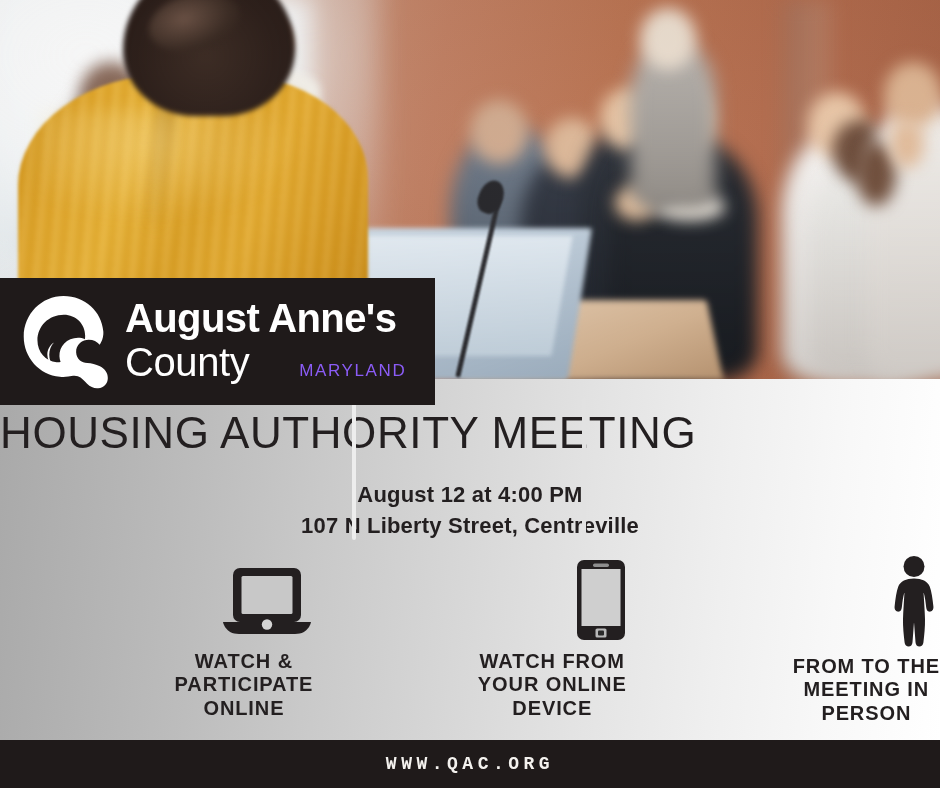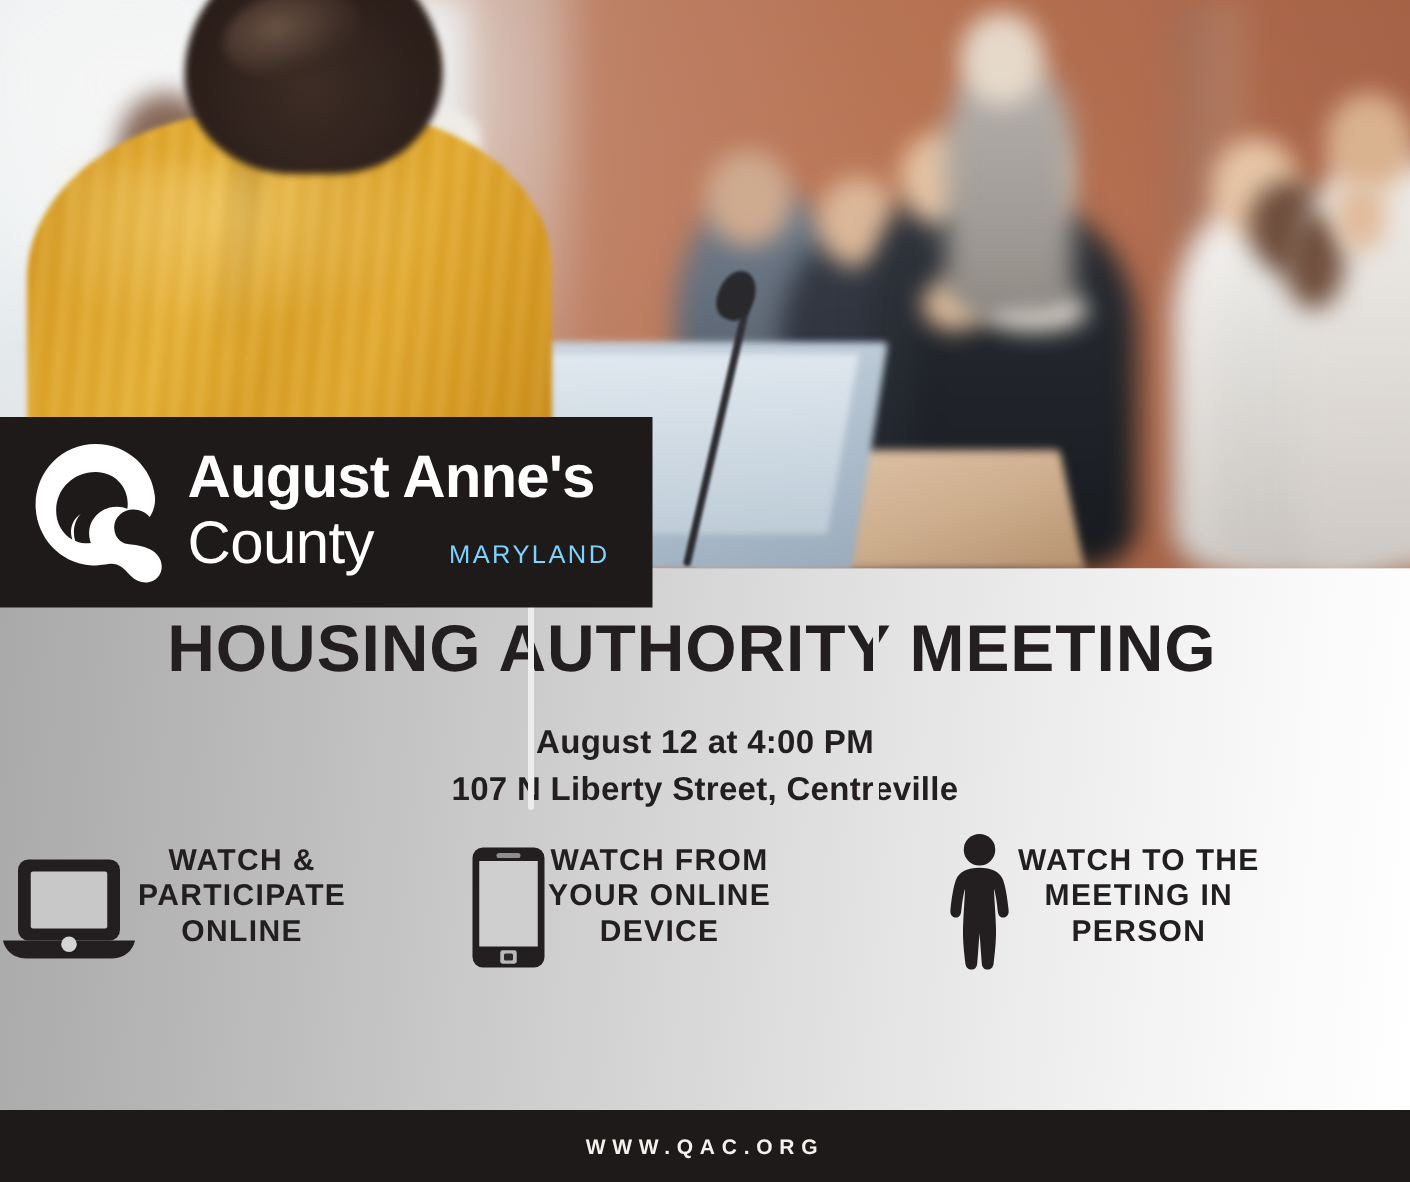--- a/index.html
+++ b/index.html
@@ -269,21 +269,21 @@
     margin-top: 4px;
     gap: 40px;
   }
   .logo-county {
     color: #ffffff;
     font-size: 40px;
     font-weight: 300;
     letter-spacing: -0.4px;
   }
   .logo-state {
-    color: #7dd3fc;
+    color: #8b5cf6;
     font-size: 17px;
     font-weight: 400;
     letter-spacing: 1.6px;
     margin-left: 10px;
   }
 
   
   .content {
     position: absolute;
     left: 0;
@@ -300,24 +300,24 @@
        #efefef 76%,
        #f8f8f8 88%,
        #ffffff 100%);
   }
 
   .title {
     position: absolute;
     left: 0;
     top: 29px;
     width: 811px;
-    text-align: right;
+    text-align: left;
     color: #231f20;
     font-size: 44px;
-    font-weight: 700;
+    font-weight: 400;
     letter-spacing: 0.6px;
   }
 
   .meeting-when {
     position: absolute;
     left: 0;
     top: 103px;
     width: 940px;
     text-align: center;
     color: #231f20;
@@ -343,21 +343,22 @@
     left: 0;
     top: 176px;
     width: 940px;
     height: 165px;
     display: flex;
   }
   .option {
     flex: 1 1 0;
     position: relative;
     display: flex;
-    align-items: flex-start;
+    flex-direction: column;
+    align-items: flex-end;
   }
   .opt-icon {
     height: 92px;
     display: flex;
     align-items: flex-end;
     justify-content: center;
   }
   .opt-label {
     margin-top: 8px;
     text-align: center;
@@ -385,23 +386,24 @@
     top: 740px;
     width: 940px;
     height: 48px;
     background: #1f1a1a;
     display: flex;
     align-items: center;
     justify-content: center;
   }
   .footer-url {
     color: #f4f2ef;
-    font-size: 14px;
+    font-size: 18px;
     font-weight: 700;
     letter-spacing: 4.5px;
+    font-family: Liberation Mono, monospace;
   }
 </style>
 </head>
 <body>
 
 <div class="poster">
 
   <div class="photo">
     <div class="wall"></div>
     <div class="window-pane"></div>
@@ -520,21 +522,21 @@
       </div>
 
       <div class="option">
         <div class="opt-icon">
           <svg width="52" height="92" viewBox="0 0 52 92" aria-hidden="true">
             <circle cx="26" cy="11.5" r="10.5" fill="#231f20"></circle>
             <path fill="#231f20" d="M26,23.5 C18.2,23.5 12.2,26.2 10.2,31.8 C8.6,36.3 7.4,43.6 6.6,51.6 C6.2,55.6 9.0,57.2 11.2,56.6 C12.9,56.1 13.6,54.6 13.9,51.8 C14.4,46.6 15.2,41.6 16.2,38.0 L16.4,38.0 C16.0,46.0 15.2,56.0 15.0,64.0 C14.8,71.8 15.8,80.8 16.6,87.4 C16.9,90.2 18.6,91.4 20.6,91.4 C22.8,91.4 24.3,90.0 24.5,87.2 C25.0,80.8 25.5,73.4 26,67.2 C26.5,73.4 27.0,80.8 27.5,87.2 C27.7,90.0 29.2,91.4 31.4,91.4 C33.4,91.4 35.1,90.2 35.4,87.4 C36.2,80.8 37.2,71.8 37.0,64.0 C36.8,56.0 36.0,46.0 35.6,38.0 L35.8,38.0 C36.8,41.6 37.6,46.6 38.1,51.8 C38.4,54.6 39.1,56.1 40.8,56.6 C43.0,57.2 45.8,55.6 45.4,51.6 C44.6,43.6 43.4,36.3 41.8,31.8 C39.8,26.2 33.8,23.5 26,23.5 Z"></path>
           </svg>
         </div>
         <div class="opt-label">
-          <div>WATCH TO THE</div>
+          <div>FROM TO THE</div>
           <div>MEETING IN</div>
           <div>PERSON</div>
         </div>
       </div>
 
     </div>
   </div>
 
   <div class="divider d1"></div>
   <div class="divider d2"></div>

